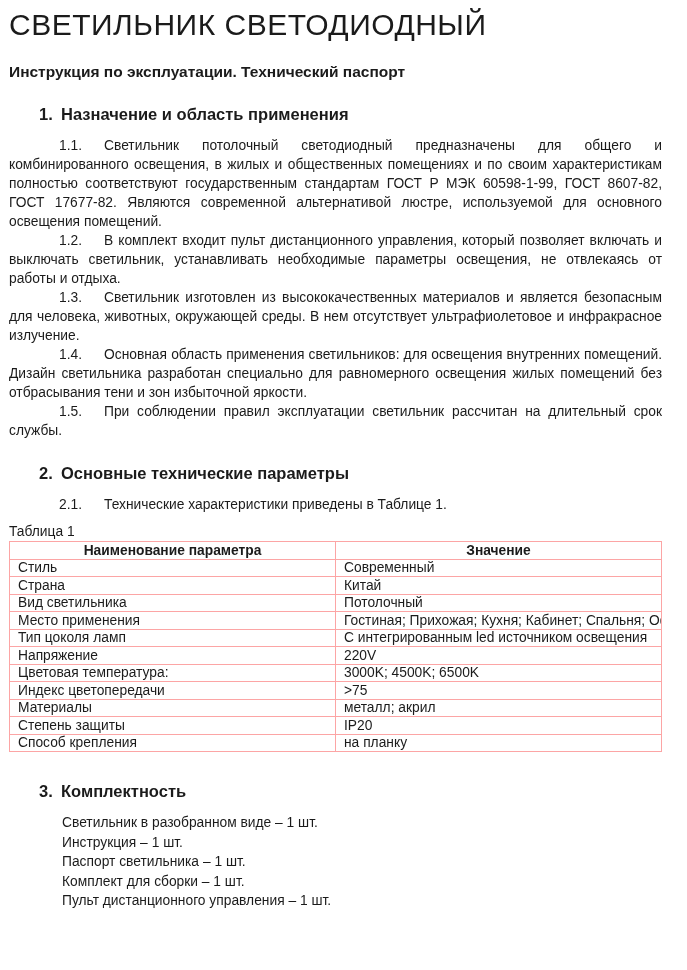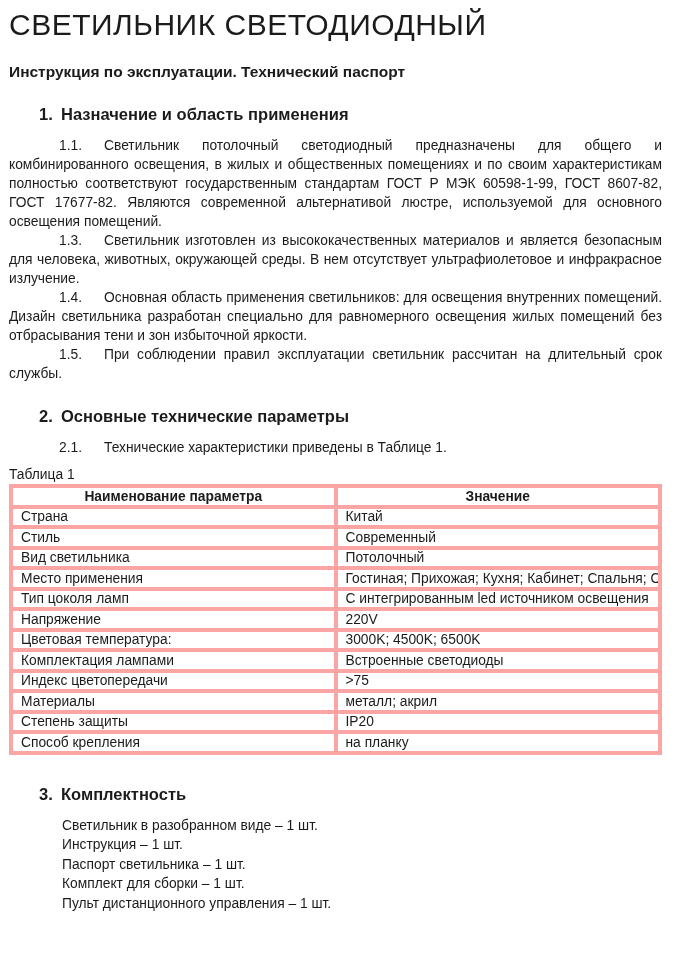--- a/index.html
+++ b/index.html
@@ -64,21 +64,21 @@
     font-size: 13.8px;
     color: #1b1b1b;
   }
 
   table.spec {
     width: 100%;
     border-collapse: collapse;
     table-layout: fixed;
   }
   table.spec th, table.spec td {
-    border: 4px solid #fca5a5;
+    border: 1px solid #fca5a5;
     font-size: 13.8px;
     line-height: 15.5px;
     padding: 0.5px 8px;
     color: #1b1b1b;
     overflow: hidden;
     white-space: nowrap;
   }
   table.spec th {
     text-align: center;
     font-weight: 700;
@@ -102,69 +102,66 @@
 
 <div class="page">
 
   <h1 class="doc-title">СВЕТИЛЬНИК СВЕТОДИОДНЫЙ</h1>
 
   <h2 class="doc-subtitle">Инструкция по эксплуатации. Технический паспорт</h2>
 
   <h3 class="section-heading"><span class="hnum">1.</span><span>Назначение и область применения</span></h3>
 
   <p class="para"><span class="pnum">1.1.</span><span>Светильник потолочный светодиодный предназначены для общего и комбинированного освещения, в жилых и общественных помещениях и по своим характеристикам полностью соответствуют государственным стандартам ГОСТ Р МЭК 60598-1-99, ГОСТ 8607-82, ГОСТ 17677-82. Являются современной альтернативой люстре, используемой для основного освещения помещений.</span></p>
+  <p class="para"><span class="pnum">1.2.</span><span>В комплект входит пульт дистанционного управления, который позволяет включать и выключать светильник, устанавливать необходимые параметры освещения, не отвлекаясь от работы и отдыха.</span></p>
   <p class="para"><span class="pnum">1.3.</span><span>Светильник изготовлен из высококачественных материалов и является безопасным для человека, животных, окружающей среды. В нем отсутствует ультрафиолетовое и инфракрасное излучение.</span></p>
   <p class="para"><span class="pnum">1.4.</span><span>Основная область применения светильников: для освещения внутренних помещений. Дизайн светильника разработан специально для равномерного освещения жилых помещений без отбрасывания тени и зон избыточной яркости.</span></p>
   <p class="para"><span class="pnum">1.5.</span><span>При соблюдении правил эксплуатации светильник рассчитан на длительный срок службы.</span></p>
 
   <h3 class="section-heading sec2-space"><span class="hnum">2.</span><span>Основные технические параметры</span></h3>
 
   <p class="para"><span class="pnum">2.1.</span><span>Технические характеристики приведены в Таблице 1.</span></p>
 
   <div class="table-caption">Таблица 1</div>
 
   <table class="spec">
     <thead>
       <tr>
         <th class="c1">Наименование параметра</th>
         <th>Значение</th>
       </tr>
     </thead>
     <tbody>
       <tr>
+          <td class="c1">Стиль</td>
+          <td>Современный</td>
+        </tr>
+      <tr>
           <td class="c1">Страна</td>
           <td>Китай</td>
-        </tr>
-      <tr>
-          <td class="c1">Стиль</td>
-          <td>Современный</td>
         </tr>
       <tr>
           <td class="c1">Вид светильника</td>
           <td>Потолочный</td>
         </tr>
       <tr>
           <td class="c1">Место применения</td>
           <td>Гостиная; Прихожая; Кухня; Кабинет; Спальня; Офис; Магазин</td>
         </tr>
       <tr>
           <td class="c1">Тип цоколя ламп</td>
           <td>С интегрированным led источником освещения</td>
         </tr>
       <tr>
           <td class="c1">Напряжение</td>
           <td>220V</td>
         </tr>
       <tr>
           <td class="c1">Цветовая температура:</td>
           <td>3000K; 4500K; 6500K</td>
-        </tr>
-      <tr>
-          <td class="c1">Комплектация лампами</td>
-          <td>Встроенные светодиоды</td>
         </tr>
       <tr>
           <td class="c1">Индекс цветопередачи</td>
           <td>&gt;75</td>
         </tr>
       <tr>
           <td class="c1">Материалы</td>
           <td>металл; акрил</td>
         </tr>
       <tr>

